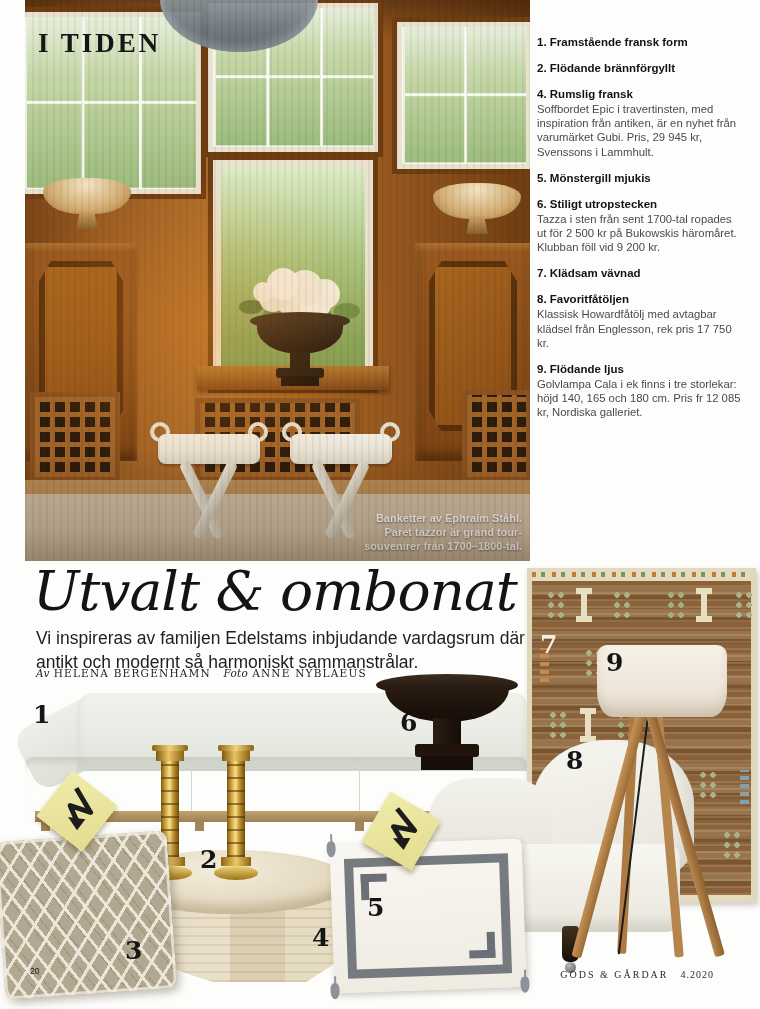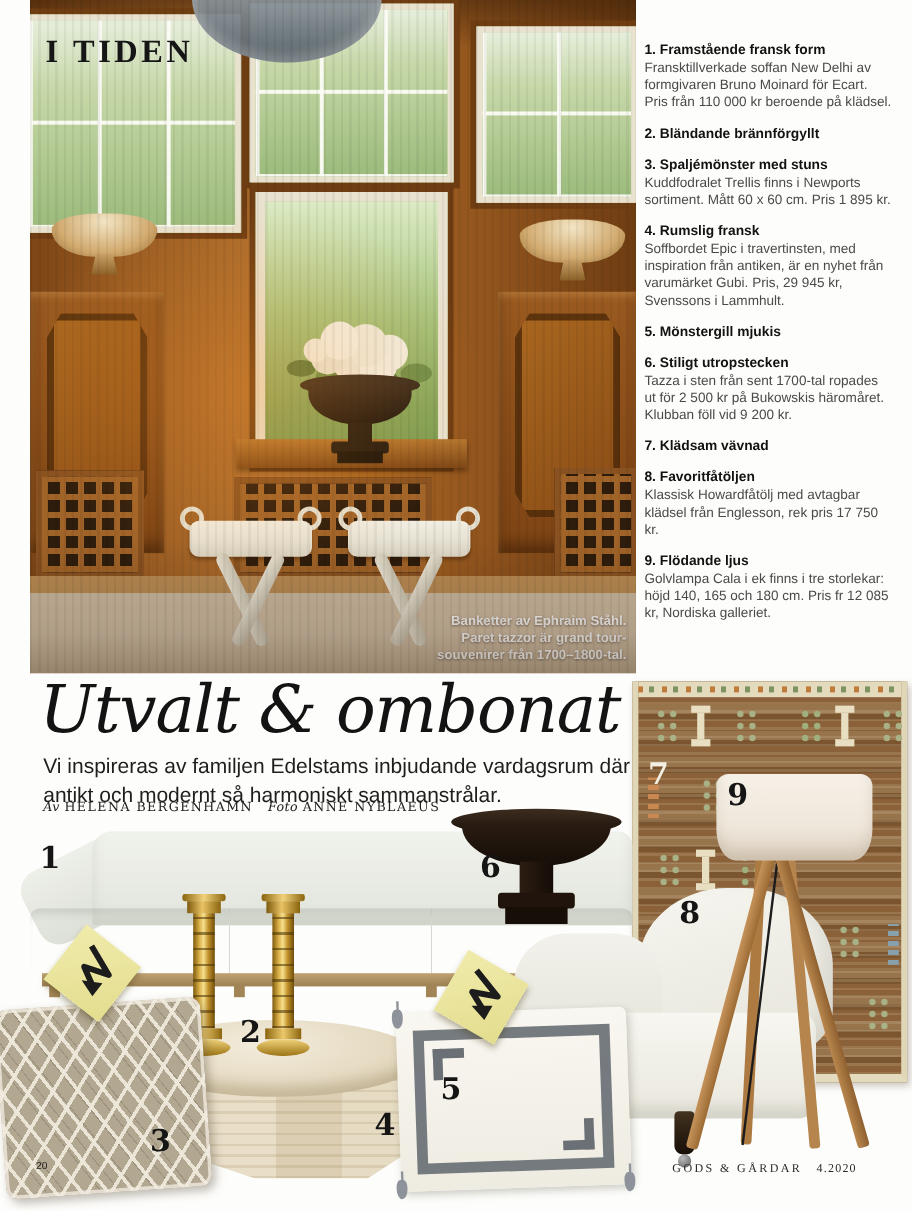--- a/index.html
+++ b/index.html
@@ -248,28 +248,23 @@
   <div class="photo-caption">
     <div>Banketter av Ephraim Ståhl.</div>
     <div>Paret tazzor är grand tour-</div>
     <div>souvenirer från 1700–1800-tal.</div>
   </div>
 </div>
 
 <div class="prod-col">
   <div class="prod">
     <h4><span>1.</span> <span>Framstående fransk form</span></h4>
-    <p>Fransktillverkade soffan New Delhi av formgivaren Bruno Moinard för Ecart. Pris från 110 000 kr beroende på klädsel.</p>
-  </div>
-  <div class="prod">
-    <h4><span>2.</span> <span>Bländande brännförgyllt</span></h4>
-  </div>
-  <div class="prod">
-    <h4><span>3.</span> <span>Spaljémönster med stuns</span></h4>
-    <p>Kuddfodralet Trellis finns i Newports sortiment. Mått 60 x 60 cm. Pris 1 895 kr.</p>
+  </div>
+  <div class="prod">
+    <h4><span>2.</span> <span>Flödande brännförgyllt</span></h4>
   </div>
   <div class="prod">
     <h4><span>4.</span> <span>Rumslig fransk</span></h4>
     <p>Soffbordet Epic i travertinsten, med inspiration från antiken, är en nyhet från varumärket Gubi. Pris, 29 945 kr, Svenssons i Lammhult.</p>
   </div>
   <div class="prod">
     <h4><span>5.</span> <span>Mönstergill mjukis</span></h4>
   </div>
   <div class="prod">
     <h4><span>6.</span> <span>Stiligt utropstecken</span></h4>

